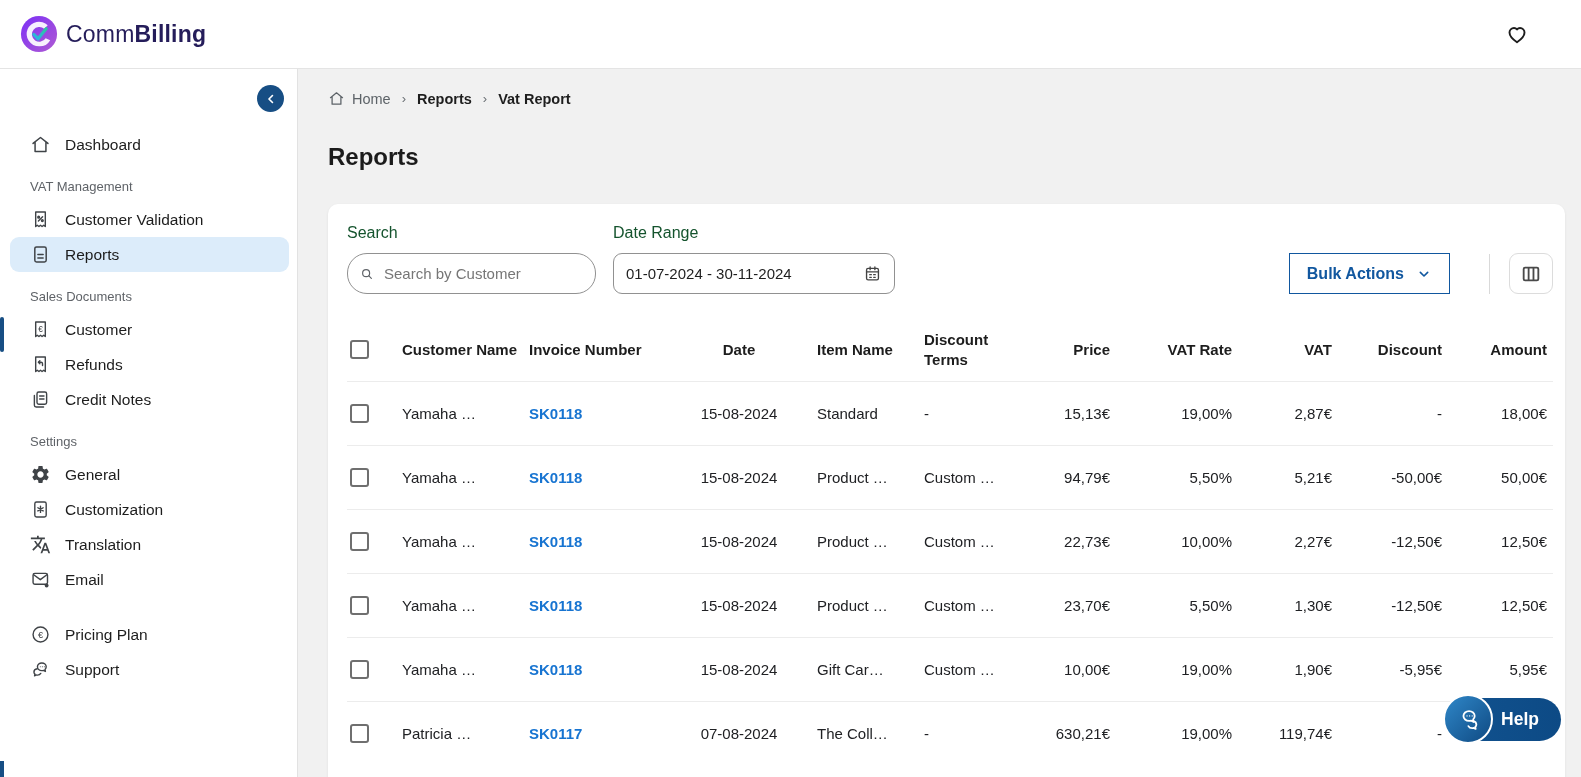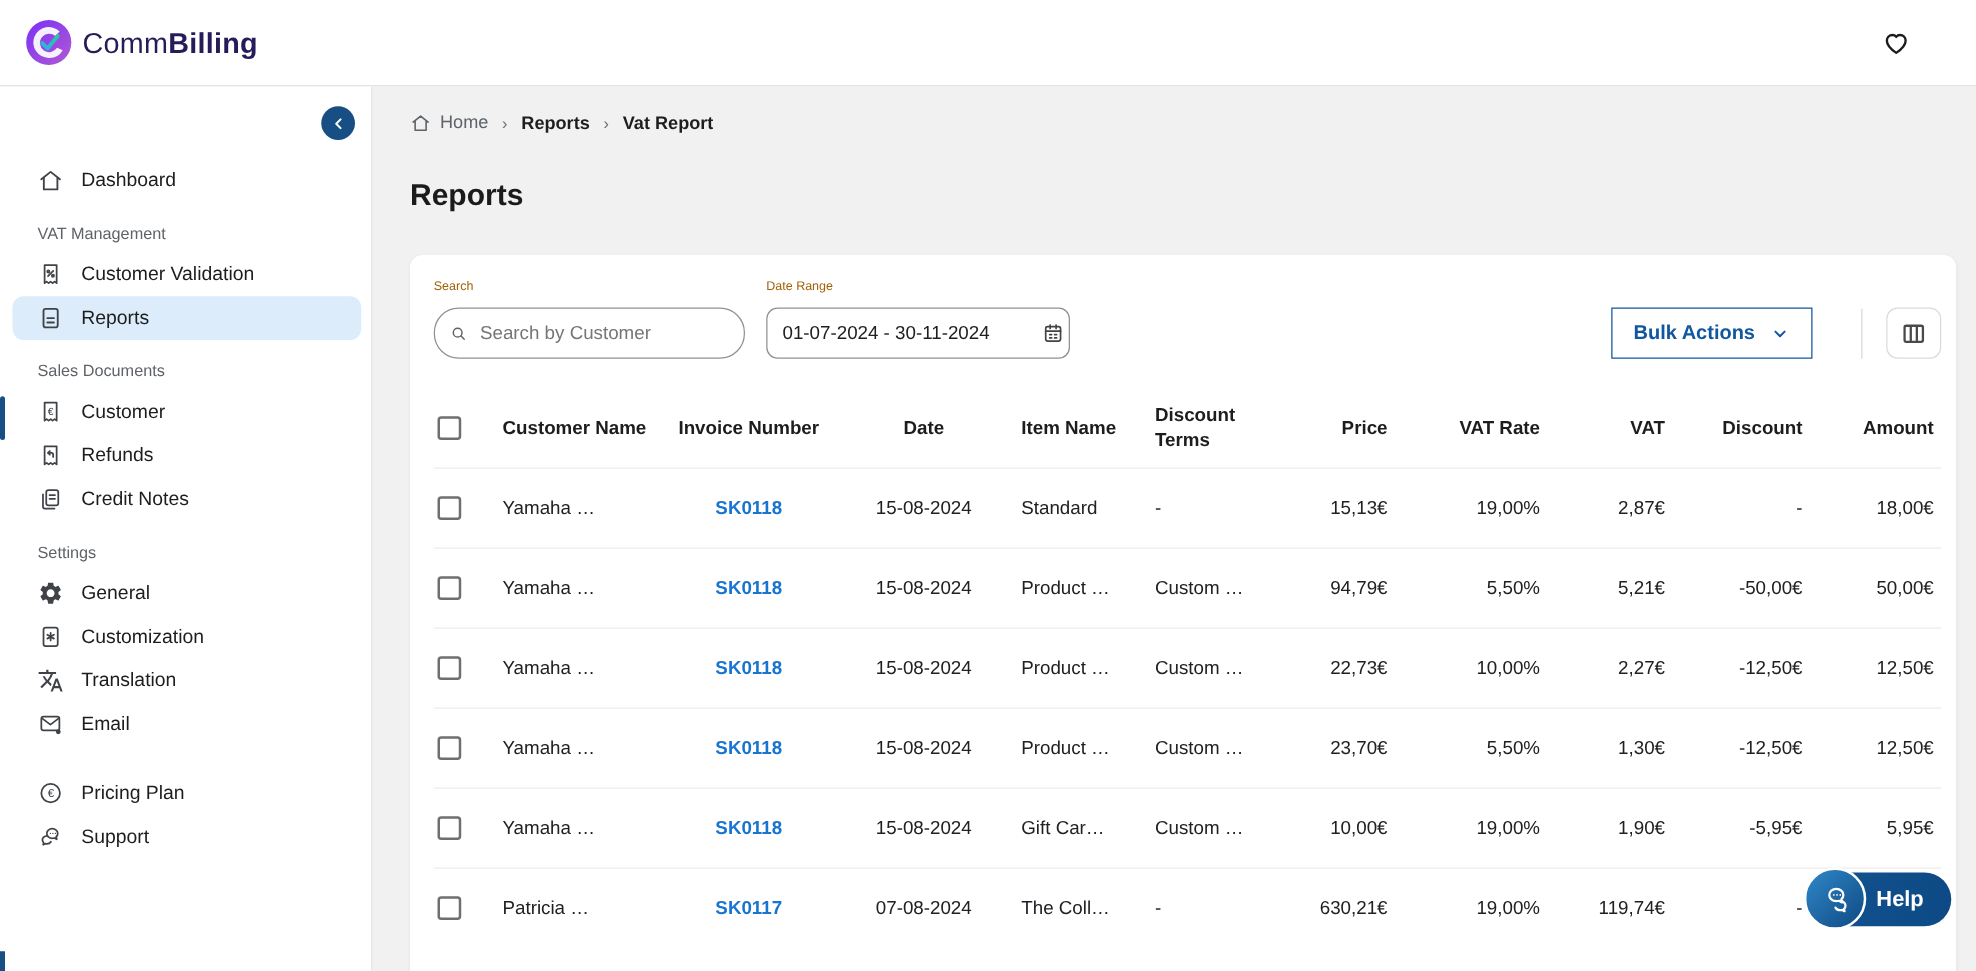--- a/index.html
+++ b/index.html
@@ -29,55 +29,55 @@
   .nav-item .ic { width:21px; height:21px; flex:none; color:#3f4347; display:flex; align-items:center; justify-content:center; }
   .nav-item.active { background:#dcecfa; border-radius:9px; margin:0 8px 0 10px; padding-left:20px; }
   .active-bar { position:absolute; left:0; top:248px; width:4px; height:35px; background:#174e84; border-radius:2px; }
   .section-label { font-size:13px; color:#5f6368; padding-left:30px; margin:17px 0 8px; }
   .nav-gap { height:20px; }
   .side-bottom-bar { position:absolute; left:0; bottom:0; width:4px; height:16px; background:#174e84; }
 
   
   .main { flex:1; padding:21px 16px 0 30px; overflow:hidden; }
   .breadcrumb { display:flex; align-items:center; gap:11px; font-size:14.5px; color:#5d6368; }
-  .crumb { display:flex; gap:7px; cursor:pointer; }
+  .crumb { display:flex; align-items:center; gap:7px; cursor:pointer; }
   .crumb-sep { color:#6b7075; font-size:13px; }
   .crumb.current { color:#1e1e1e; font-weight:700; }
   .page-title { margin-top:36px; font-size:24px; font-weight:700; color:#1b1b1b; }
 
   
   .card { margin-top:33px; background:#fff; border-radius:10px; box-shadow:0 1px 3px rgba(0,0,0,.07);
           padding:20px 12px 0 19px; height:600px; }
   .filters { display:flex; }
   .fgroup { margin-right:17px; }
-  .flabel { font-size:10px; color:#a16207; margin-bottom:11px; }
+  .flabel { font-size:16px; color:#14532d; margin-bottom:11px; }
   .finput { height:41px; border:1px solid #919191; border-radius:9px; background:#fff;
             display:flex; align-items:center; padding:0 12px; }
   .search-box { width:249px; gap:10px; color:#5f6368;border-radius:20px; }
   .search-box input { border:none; outline:none; flex:1; font-size:15px; font-family:inherit; color:#1f1f1f; background:transparent; }
   .search-box input::placeholder { color:#767676; }
-  .date-box { width:243px; gap:8px;align-items:center; }
+  .date-box { width:282px; gap:8px;align-items:center; }
   .date-box input { border:none; outline:none; flex:1; font-size:15px; font-family:inherit; color:#1f1f1f; background:transparent; }
   .date-box .cal { color:#434343; display:flex; }
   .actions { margin-left:auto; display:flex; align-items:center; align-self:flex-end; }
   .bulk-btn { height:41px; padding:0 17px; border:1.6px solid #11579f; border-radius:0; background:#fff;
               color:#11579f; font-weight:700; font-size:16px; font-family:inherit; display:flex; align-items:center; gap:12px; cursor:pointer; }
   .v-div { width:1px; height:40px; background:#d9d9d9; margin:0 19px 0 39px; }
   .cols-btn { width:44px; height:41px; border:1px solid #dcdcdc; border-radius:9px; background:#fff;
               display:flex; align-items:center; justify-content:center; color:#4a4a4a; cursor:pointer; }
 
   
   .thead, .trow { display:grid;
      grid-template-columns:55px 127px 140px 140px 110px 90px 106px 122px 100px 110px 105px;
      align-items:center; }
   .thead { padding:36px 0 12px; font-weight:700; font-size:15px; color:#1d1d1d; line-height:1.3; }
   .trow { height:64px; border-top:1px solid #ececec; font-size:15px; color:#202124; }
   .c-check { padding-left:3px; }
   .checkbox { width:19px; height:19px; border:2px solid #6f6f6f; border-radius:3px; background:#fff; cursor:pointer; }
-  .c-invoice { text-align:center; }
+  .c-invoice { text-align:left; }
   .trow .c-invoice { color:#1774d1; font-weight:600; cursor:pointer; }
   .c-date { text-align:center; }
   .c-item { padding-left:8px; }
   .c-terms { padding-left:5px; }
   .c-num { text-align:right; padding-right:5px; }
 
   
   .help-fab { position:absolute; right:20px; bottom:33px; display:flex; align-items:center; z-index:9; cursor:pointer; }
   .help-circle { width:50px; height:50px; border-radius:50%; border:2.5px solid #fff;
                  background:linear-gradient(135deg,#2f87c8,#0f4a83); display:flex; align-items:center; justify-content:center;

